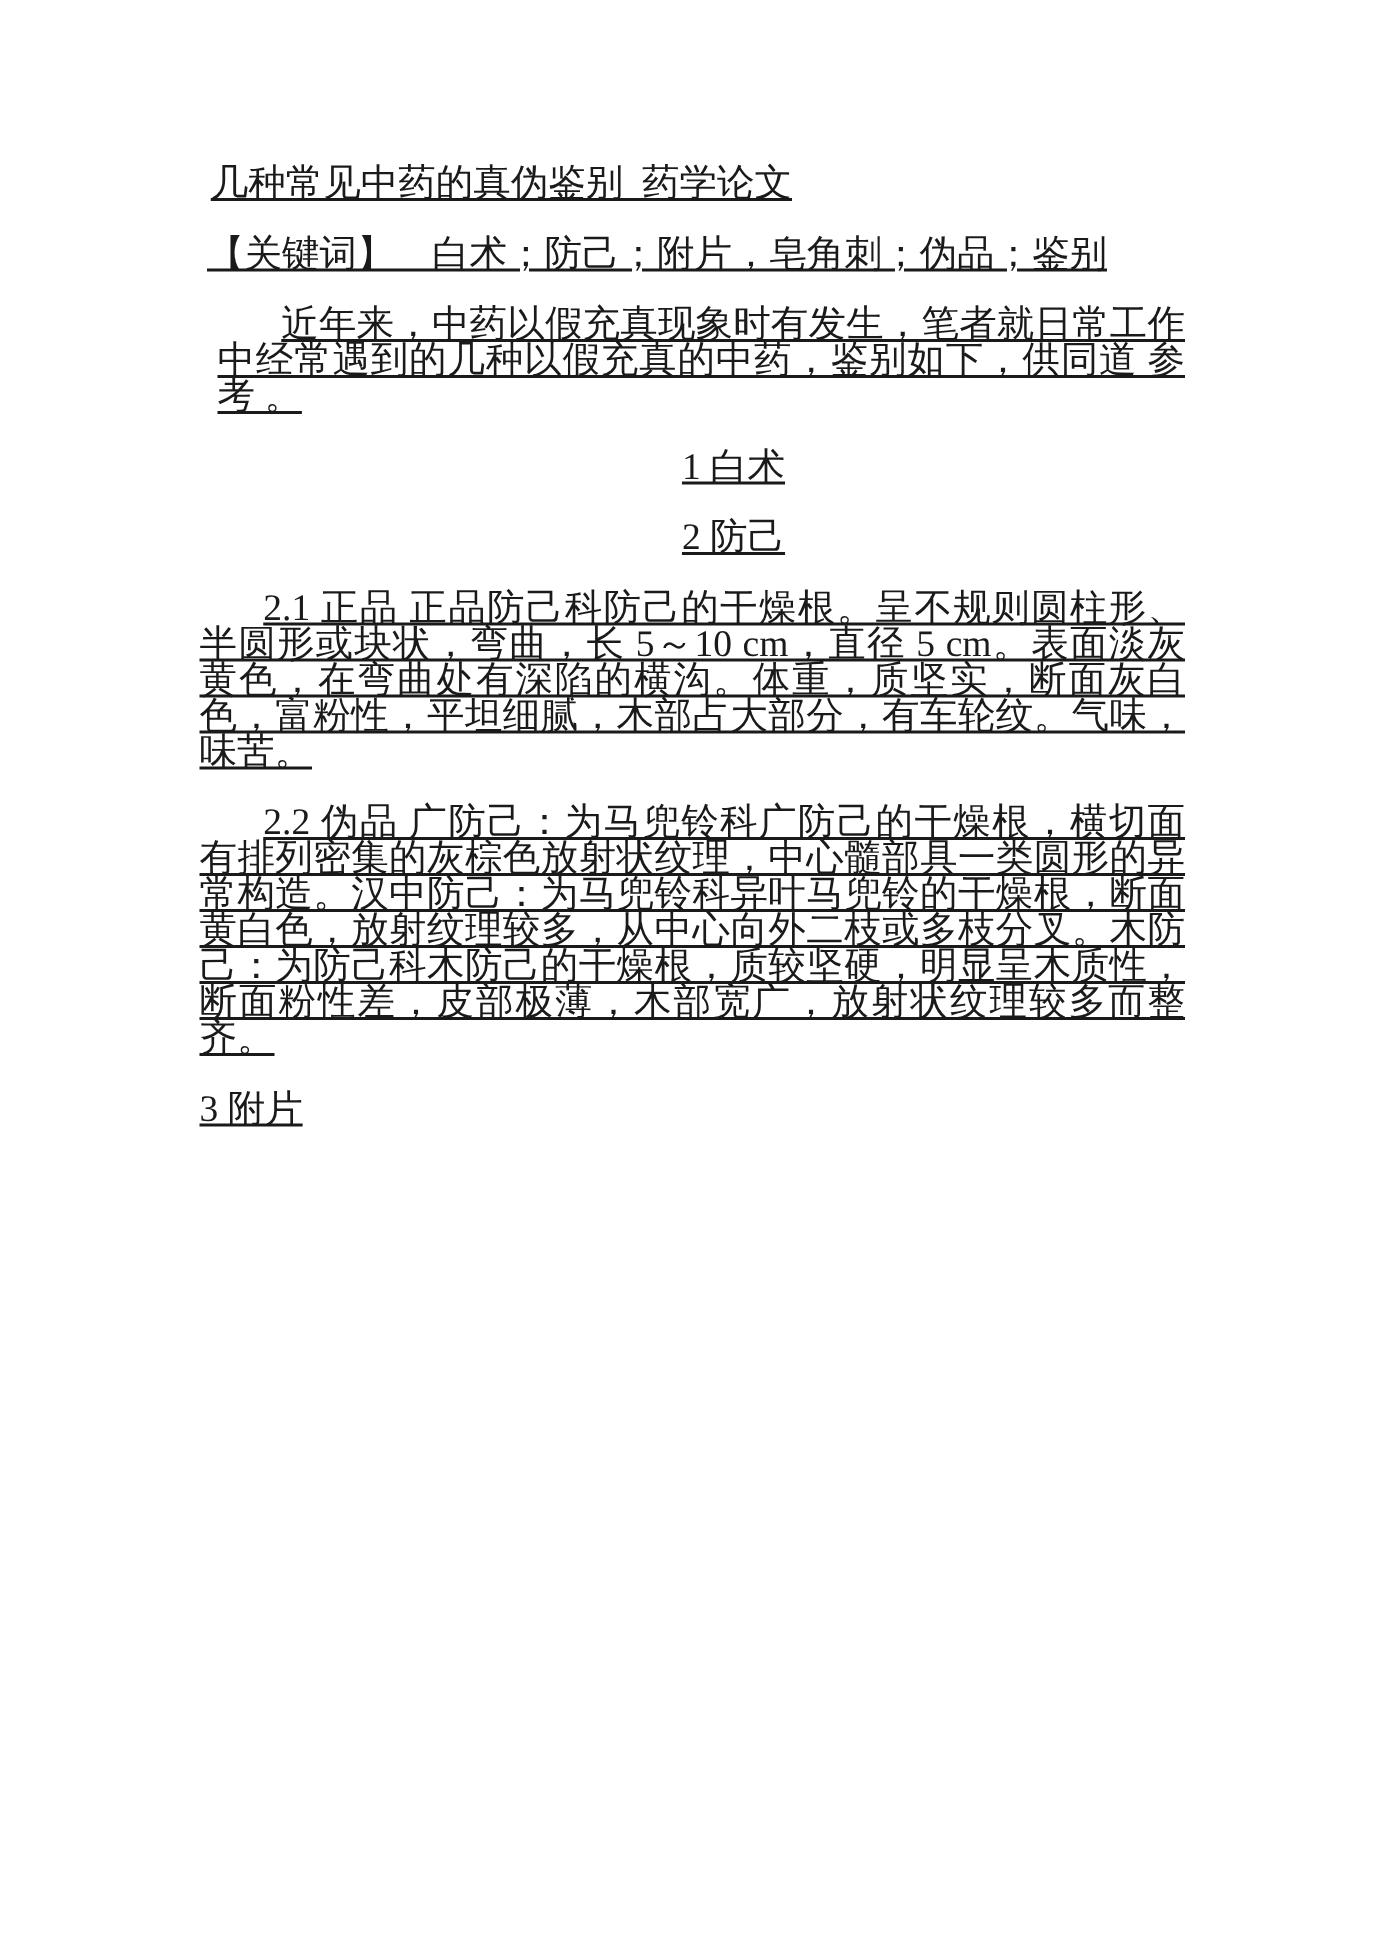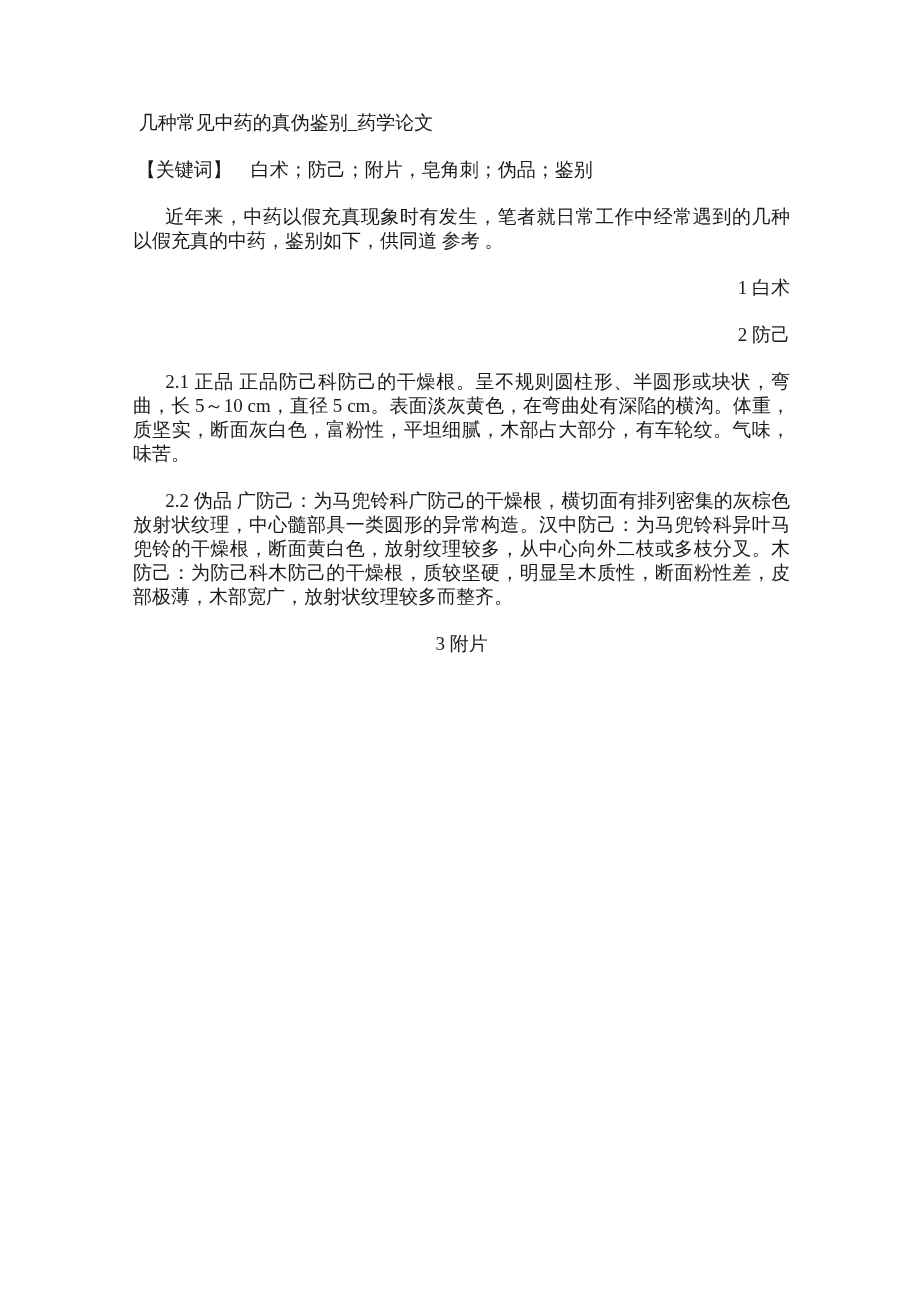--- a/index.html
+++ b/index.html
@@ -16,36 +16,37 @@
     font-family: "Liberation Serif", "DejaVu Serif", serif;
     color: #1a1a1a;
   }
   .page {
     position: absolute;
     top: 111px;
     left: 133px;
     width: 657px;
   }
   .block {
-    font-size: 19px;
+    font-size: 25px;
     line-height: 24px;
     margin: 0 0 23px 0;
     text-align: justify;
     word-break: break-all;
+    text-decoration: underline;
   }
   .title { text-indent: 0.3em; }
   .keywords { text-indent: 0.2em; }
-  .intro { text-indent: 0.8em; }
+  .intro { text-indent: 0.8em; margin-left: 12px; }
   .heading {
-    text-align: right;
+    text-align: center;
     text-indent: 2.2em;
   }
   .para { text-indent: 1.7em; }
   .center {
-    text-align: center;
+    text-align: left;
     margin-top: 18px;
   }
   .heading.center { text-indent: 0; }
   .block:last-child { margin-bottom: 0; }
 </style>
 </head>
 <body>
 
 <div class="page">
 

